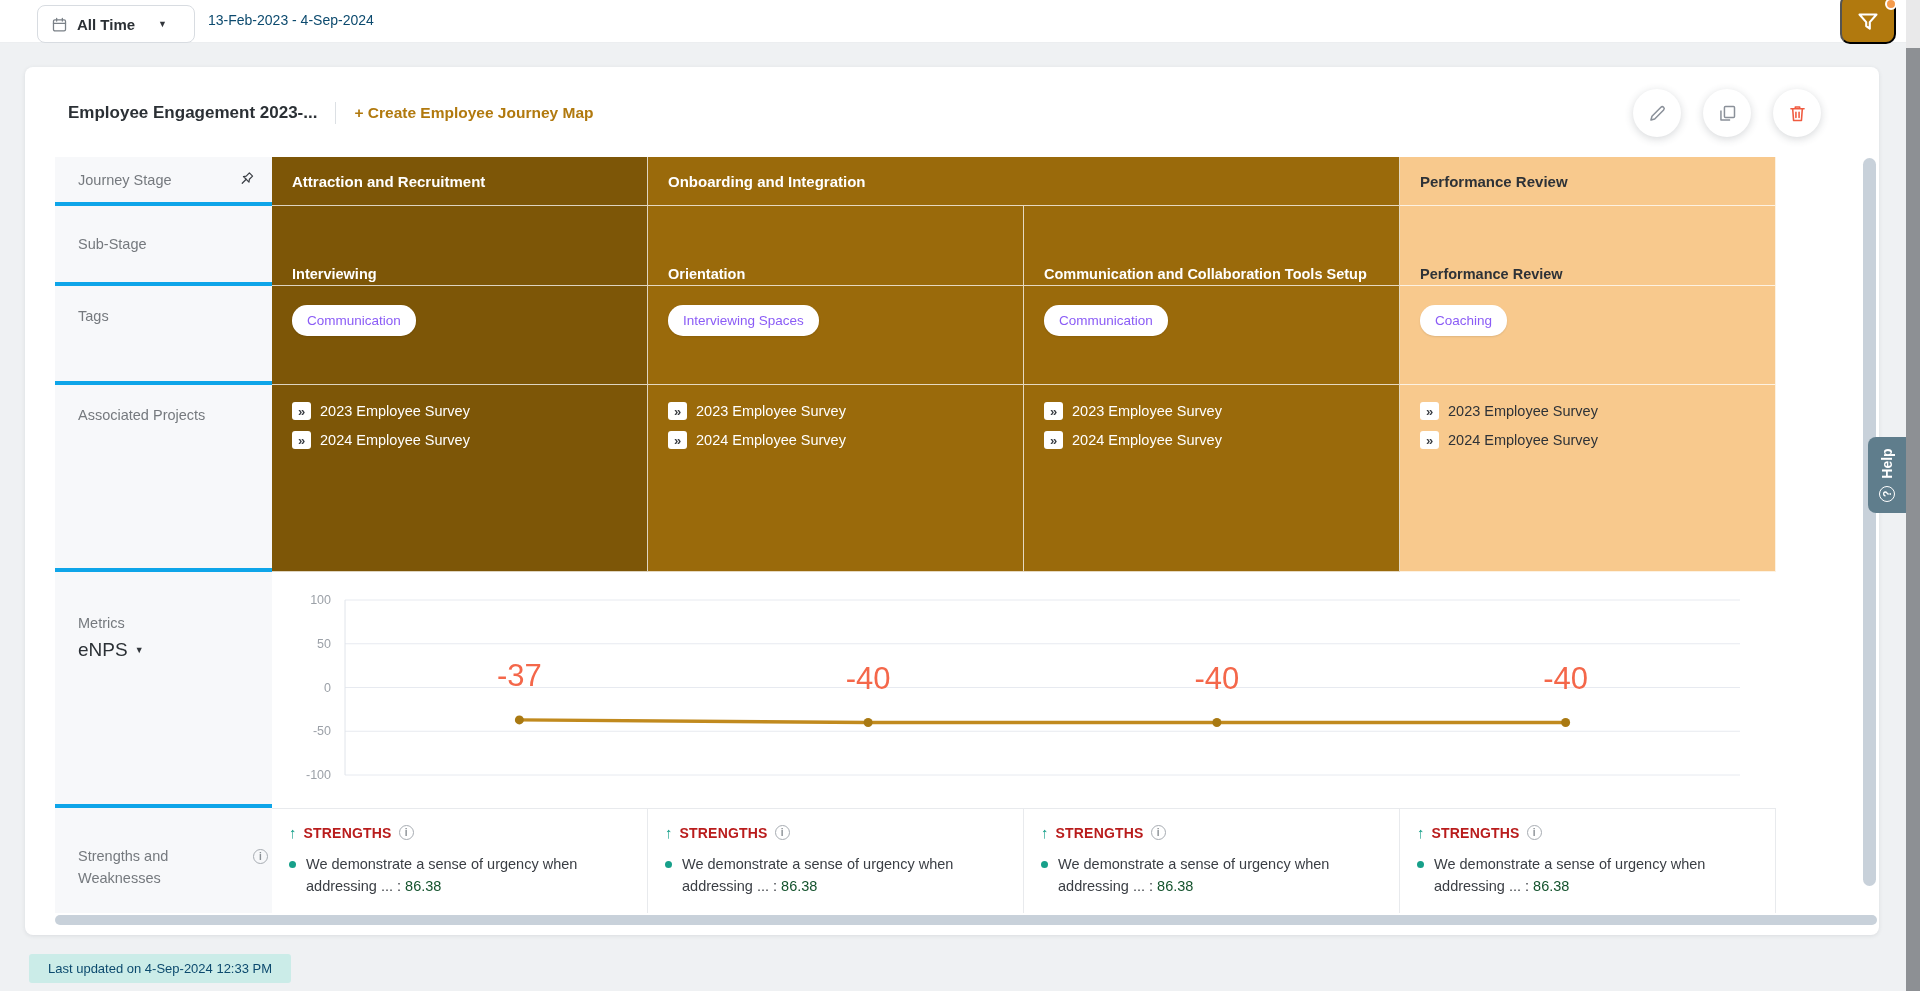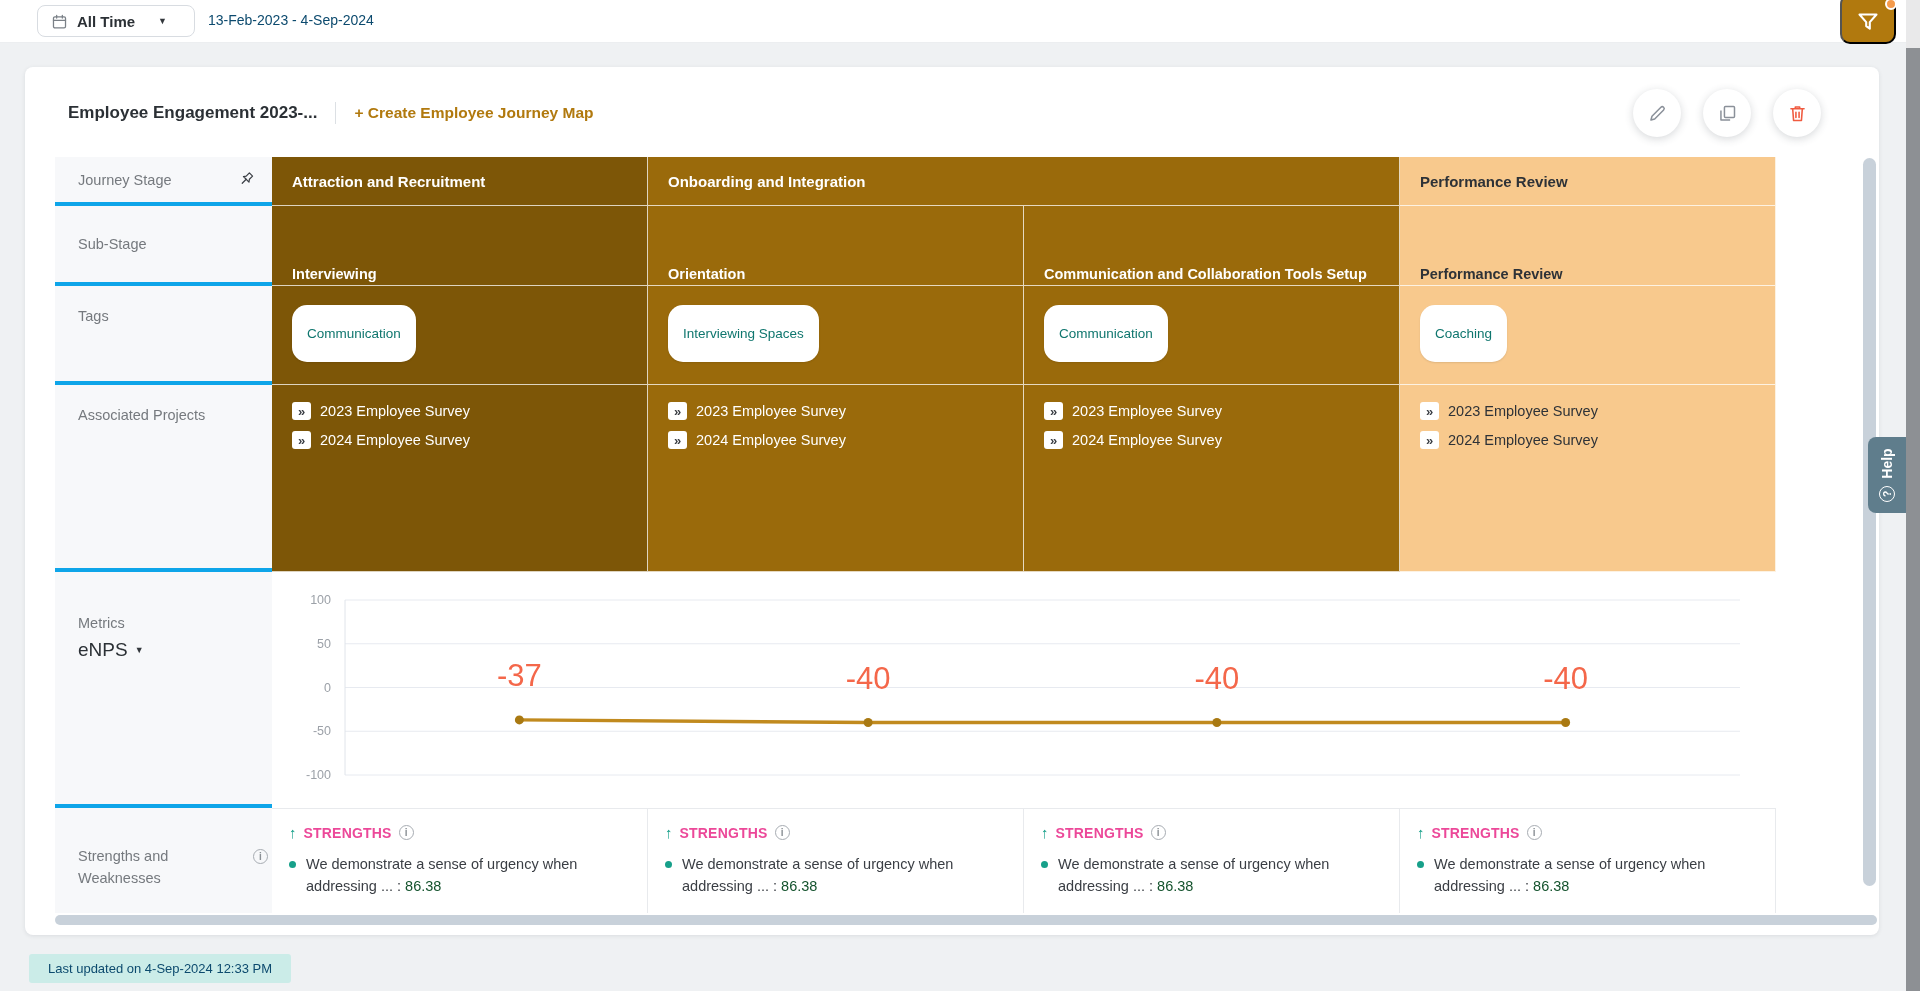--- a/index.html
+++ b/index.html
@@ -1,21 +1,21 @@
 <!DOCTYPE html>
 <html style="--accent-gold: #B1790E; --teal: #17A08A;"><head>
 <meta charset="utf-8">
 <style>
   * { margin:0; padding:0; box-sizing:border-box; }
   html,body { width:1920px; height:991px; overflow:hidden; }
   body { font-family:"Liberation Sans","DejaVu Sans",sans-serif; background:#EFF1F3; position:relative; color:#2B3035; }
 
   
   .topbar { position:absolute; left:0; top:0; width:1920px; height:43px; background:#fff; border-bottom:1px solid #ECEEF0; }
-  .time-btn { position:absolute; left:37px; top:5px; height:32px; min-width:158px; border:1px solid #D8DCE1; border-radius:8px; background:#fff; display:flex; align-items:center; gap:9px; padding:0 13px; cursor:pointer;text-align:right; }
+  .time-btn { position:absolute; left:37px; top:5px; height:38px; min-width:158px; border:1px solid #D8DCE1; border-radius:8px; background:#fff; display:flex; align-items:center; gap:9px; padding:0 13px; cursor:pointer;text-align:right; }
   .time-btn .lbl { font-size:15px; font-weight:700; color:#2B3035; }
   .time-btn .caret { font-size:9px; color:#33373C; margin-left:14px; }
   .date-range { position:absolute; left:208px; top:12px; font-size:14px; color:#0c4a6e; }
   .filter-btn { position:absolute; left:1840px; top:-6px; width:56px; height:50px; background:#B1790E; border-radius:10px; display:flex; align-items:flex-end; justify-content:center; padding-bottom:8px; cursor:pointer; }
   .filter-badge { position:absolute; right:-3px; top:2px; width:12px; height:12px; border-radius:50%; background:#F59B4C; border:2px solid #fff; }
 
   
   .card { position:absolute; left:25px; top:67px; width:1854px; height:868px; background:#fff; border-radius:8px; box-shadow:0 1px 4px rgba(40,50,60,.10); }
   .card-header { position:absolute; left:68px; top:90px; height:46px; display:flex; align-items:center; gap:18px; }
   .jm-title { font-size:17px; font-weight:700; color:#2B3035; }
@@ -29,29 +29,29 @@
   .cell { position:relative; }
   .lblcell { background:#F7F8FA; border-bottom:4px solid #0ea5e9; color:#75797E; font-size:14.5px; padding-left:23px; display:flex; align-items:center; }
   .lblcell.top { align-items:flex-start; padding-top:22px; }
   .stage-dark { background:#7D5607; color:#fff; }
   .stage-mid  { background:#9A6A0B; color:#fff; }
   .stage-peach{ background:#F8C98D; color:#2E3237; }
   .ccell { border-right:1px solid rgba(255,255,255,.75); border-bottom:1px solid rgba(255,255,255,.75); }
   .hdr-cell { display:flex; align-items:center; padding:0 20px; font-size:15px; font-weight:700; cursor:pointer; }
   .sub-cell { display:flex; align-items:flex-end; padding:0 20px; font-size:14.5px; font-weight:700; line-height:1.45; cursor:pointer; }
   .tag-cell { padding:19px 20px; }
-  .tag-pill { display:inline-block; background:#fff; color:#0f766e; border-radius:15px; padding:21px 15px; font-size:13.5px; cursor:pointer; box-shadow:0 1px 2px rgba(0,0,0,.10); }
+  .tag-pill { display:inline-block; background:#fff; color:#8b5cf6; border-radius:15px; padding:8px 15px; font-size:13.5px; cursor:pointer; box-shadow:0 1px 2px rgba(0,0,0,.10); }
   .proj-cell { padding:17px 20px; display:flex; flex-direction:column; gap:11px; align-items:flex-start; }
   .proj-item { display:flex; align-items:center; gap:9px; font-size:14.5px; cursor:pointer; }
   .chev-box { width:19px; height:18px; background:#fff; border-radius:3px; color:#3A3E44; font-size:13px; font-weight:700; display:flex; align-items:center; justify-content:center; line-height:1; }
   .chart-cell { background:#fff; grid-column:2/6; }
   .str-cell { background:#fff; border-top:1px solid #E8EAED; border-right:1px solid #E8EAED; padding:15px 17px; }
   .str-hdr { display:flex; align-items:center; gap:7px; }
   .up-arrow { color:#17A08A; font-size:15px; font-weight:700; }
-  .str-title { font-size:14px; font-weight:700; color:#ec4899; letter-spacing:.2px; }
+  .str-title { font-size:14px; font-weight:700; color:#b91c1c; letter-spacing:.2px; }
   .info-ic { width:15px; height:15px; border-radius:50%; border:1.2px solid #A7ACB2; color:#8A9095; font-size:10px; font-weight:700; display:inline-flex; align-items:center; justify-content:center; font-style:normal; cursor:pointer; flex:0 0 auto; }
   .str-item { margin-top:13px; display:flex; gap:10px; }
   .str-dot { width:7px; height:7px; border-radius:50%; background:#17A08A; margin-top:7px; flex:0 0 auto; }
   .str-text { font-size:14.5px; color:#3A3E44; line-height:1.5; max-width:272px; }
   .str-score { color:#14532d; font-weight:400; margin-left:4px; }
   .pin-btn { margin-left:auto; margin-right:16px; cursor:pointer; display:flex; }
   .metrics-lbl-wrap { display:flex; flex-direction:column; gap:8px; padding-top:21px; }
   .enps-dd { font-size:19px; color:#2B3035; cursor:pointer; display:flex; align-items:center; gap:7px; }
   .enps-dd .caret { font-size:9px; color:#33373C; }
   .sw-lbl { display:flex; align-items:flex-start; gap:8px; line-height:1.5; padding-top:16px; max-width:190px; }

